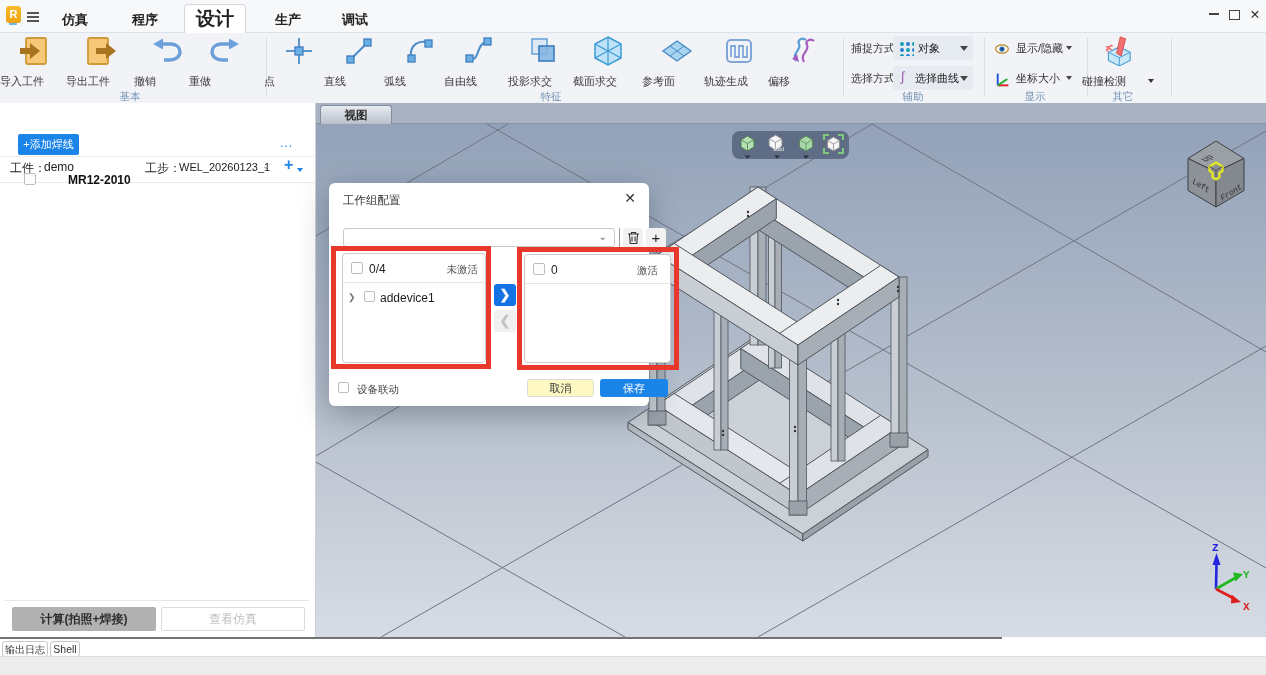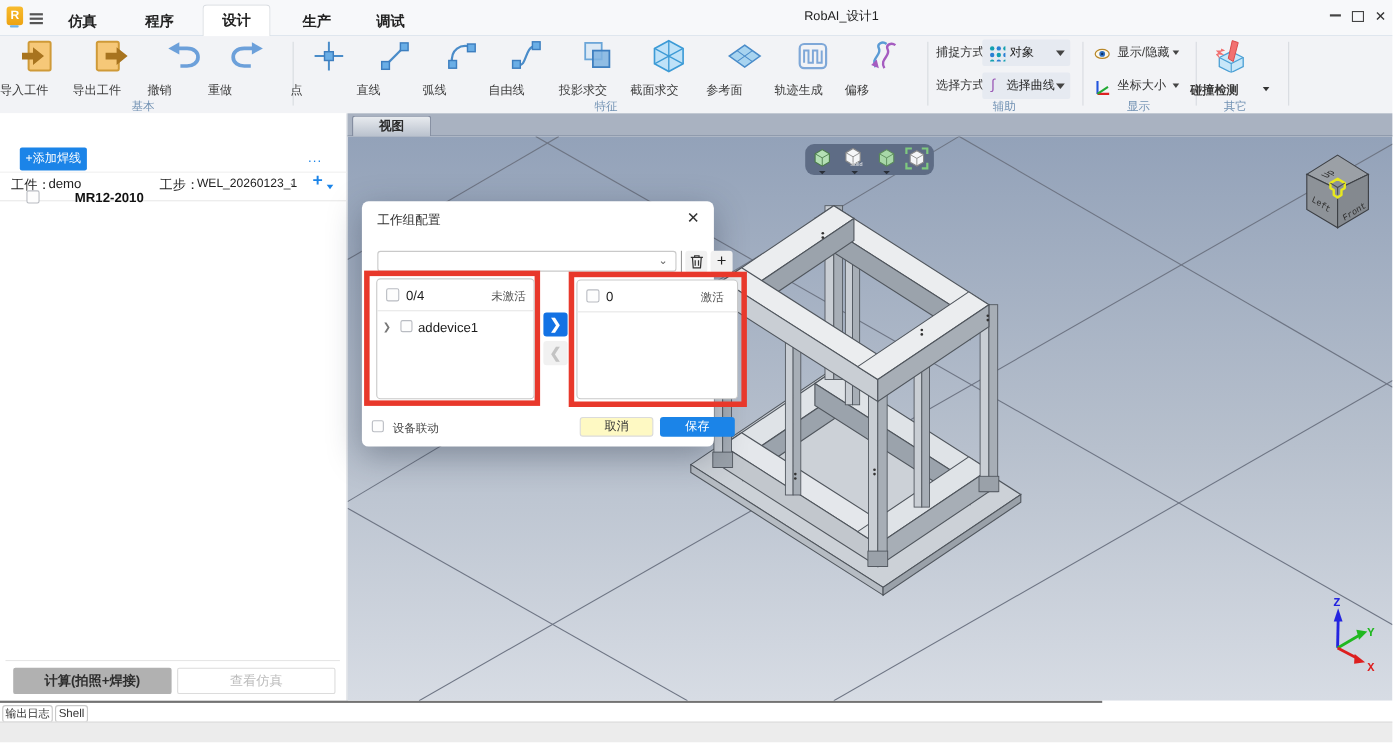--- a/index.html
+++ b/index.html
@@ -7,21 +7,21 @@
 font-family:"Liberation Sans",sans-serif;}
 #app{position:relative;width:1266px;height:675px;}
 .abs{position:absolute;}
 
 #titlebar{position:absolute;left:0;top:0;width:1266px;height:33px;background:#f7f8fa;border-bottom:1px solid #d9e2ec;}
 #logo{position:absolute;left:6px;top:6px;width:15px;height:17px;border-radius:3px;background:linear-gradient(#f8bb2d,#eda312);color:#fff;font-weight:bold;font-size:11px;text-align:center;line-height:17px;}
 #logo:after{content:"";position:absolute;left:3px;bottom:-2px;width:8px;height:2px;background:#6db3e8;border-radius:1px;}
 #burger{position:absolute;left:27px;top:10px;width:12px;height:12px;}
 #burger div{height:1.8px;background:#555;margin-top:2.2px;}
 .menuitem{position:absolute;top:0;height:33px;line-height:39px;font-size:13px;color:#222;font-weight:bold;text-align:center;}
-#tab-shiji{position:absolute;left:184px;top:4px;width:62px;height:29px;background:#fff;border:1px solid #d4d8dd;border-bottom:none;border-radius:4px 4px 0 0;text-align:center;line-height:28px;font-size:13px;font-weight:bold;color:#222;}
+#tab-shiji{position:absolute;left:184px;top:4px;width:62px;height:29px;background:#fff;border:1px solid #d4d8dd;border-bottom:none;border-radius:4px 4px 0 0;text-align:center;line-height:28px;font-size:19px;font-weight:bold;color:#222;}
 #wtitle{position:absolute;left:700px;top:0;width:130px;height:33px;line-height:30px;font-size:11.5px;color:#222;text-align:center;}
 .winbtn{position:absolute;top:0;height:33px;line-height:31px;font-size:13px;color:#333;text-align:center;width:22px;}
 
 #ribbon{position:absolute;left:0;top:33px;width:1266px;height:70px;background:#f2f3f6;}
 .ric{position:absolute;top:2px;}
 .rlabel{position:absolute;top:41px;font-size:11px;color:#3c3c3c;text-align:left;white-space:nowrap;}
 .gcap{position:absolute;top:57px;font-size:10.5px;color:#7191b3;text-align:center;white-space:nowrap;}
 .rsep{position:absolute;top:5px;width:1px;height:58px;background:#d8dbe0;}
 .combo{position:absolute;left:893px;width:80px;height:24px;background:#e6eaf1;border-radius:2px;font-size:11px;color:#222;}
 .ctext{position:absolute;top:0;height:24px;line-height:24px;}
@@ -71,21 +71,20 @@
     <div id="logo">R</div>
     <div id="burger">
         <div></div>
         <div></div>
         <div></div>
       </div>
     <div class="menuitem" style="left:55px;width:40px;">仿真</div>
     <div class="menuitem" style="left:125px;width:40px;">程序</div>
     <div class="menuitem" style="left:268px;width:40px;">生产</div>
     <div class="menuitem" style="left:335px;width:40px;">调试</div>
-    <div id="wtitle">RobAI_设计1</div>
     <div style="position:absolute;left:1209px;top:13px;width:10px;height:1.7px;background:#444;"></div>
     <div style="position:absolute;left:1229px;top:9.5px;width:11px;height:10px;border:1.5px solid #444;"></div>
     <div class="winbtn" style="left:1244px;font-size:12.5px;">✕</div>
   </div>
   <div id="tab-shiji">设计</div>
 
   <div id="ribbon">
       <svg class="ric" style="left:19px;top:2px;" width="32" height="32" viewBox="0 0 32 32">
         <rect x="7" y="3" width="20" height="26" rx="1.5" fill="#f6c878" stroke="#cf9a38" stroke-width="1.8"></rect>
         <path d="M1 13 h10 v-5 l10 8 -10 8 v-5 h-10 z" fill="#a8741f"></path>
@@ -199,21 +198,21 @@
       <div class="rowlab" style="left:1016px;top:33px;">坐标大小</div>
       <div class="darr" style="left:1066px;top:43px;"></div>
       <div class="gcap" style="left:1005px;width:60px;">显示</div>
       <div class="rsep" style="left:1087px;"></div>
       <svg class="ric" style="left:1103px;top:2px;" width="29" height="31" viewBox="0 0 32 32">
         <path d="M18 12 L30 18 L30 27 L18 33 L6 27 L6 18 Z" fill="#c8e7f9" stroke="#4a9fd4" stroke-width="1.3"></path>
         <path d="M6 18 L18 24 L30 18 M18 24 L18 33" fill="none" stroke="#4a9fd4" stroke-width="1.1"></path>
         <path d="M19 1 L25 3 L20 22 L15 19 Z" fill="#f27070" stroke="#d94b4b" stroke-width="1"></path>
         <path d="M8 9 l4 2 -5 1.5 4 3 -6 -0.5 2 4.5 -4.5 -4.5 2.5 -1.5 -2.5 -2.5 5 0 z" fill="#f27070"></path>
       </svg>
-      <div class="rlabel" style="left:1082px;width:70px;font-weight:bold;">碰撞检测</div>
+      <div class="rlabel" style="left:1082px;width:70px;">碰撞检测</div>
       <div class="darr" style="left:1148px;top:46px;border-top-color:#333;"></div>
       <div class="gcap" style="left:1093px;width:60px;">其它</div>
       <div class="rsep" style="left:1171px;"></div>
     </div>
 
   <div id="lpanel">
     <div id="lp-h1">
       <span class="abs" style="left:10px;top:7px;">工件：</span>
       <span class="abs" style="left:44px;top:7px;">demo</span>
       <span class="abs" style="left:145px;top:7px;">工步：</span>

